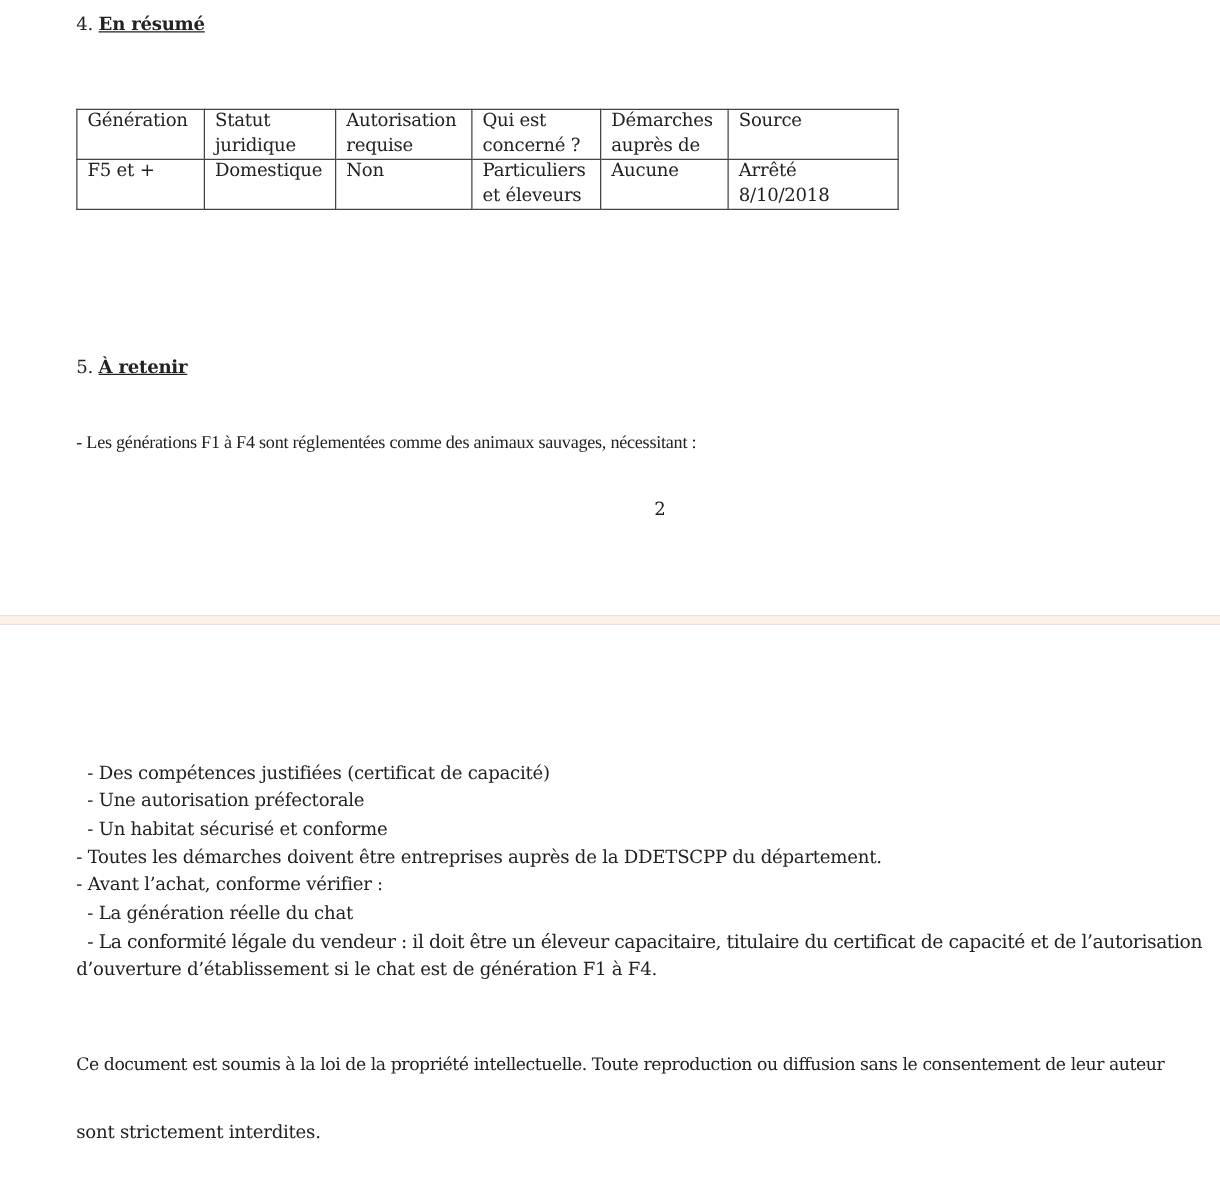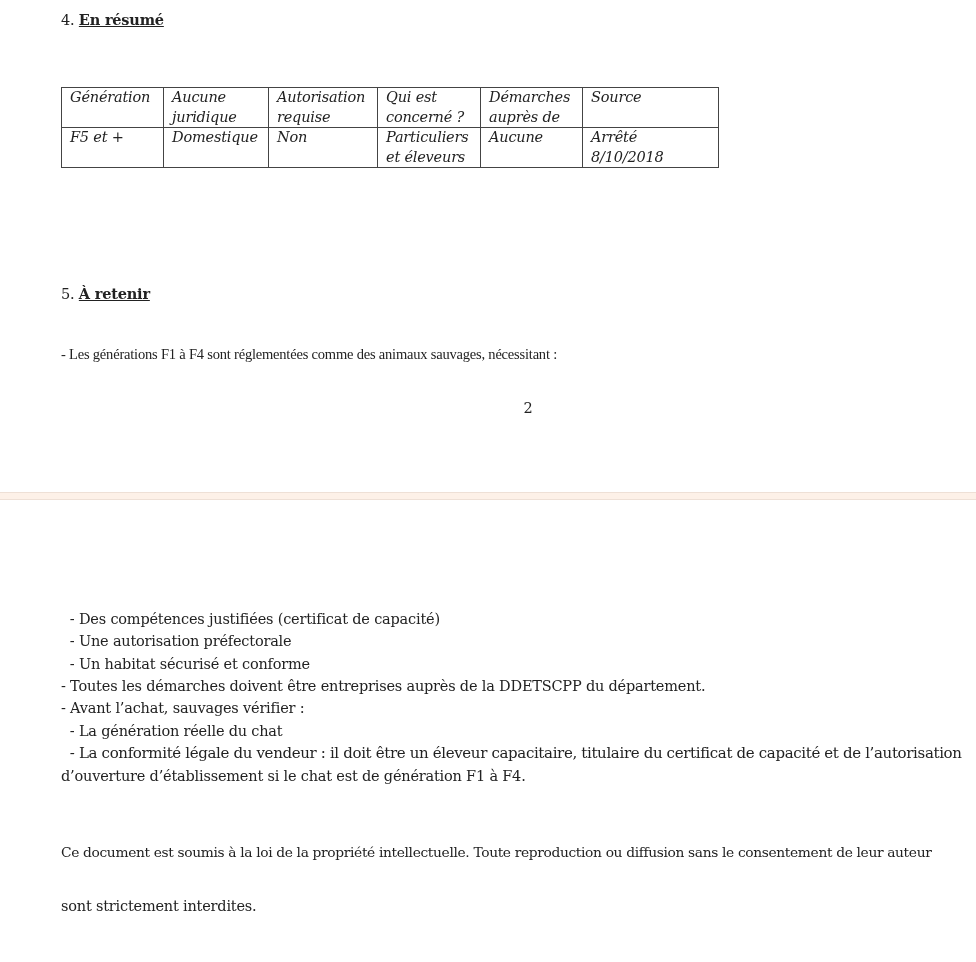--- a/index.html
+++ b/index.html
@@ -16,41 +16,41 @@
       background: #fdf1e8; border-top: 1px solid #eee0d6; border-bottom: 1px solid #eee0d6;
       box-sizing: border-box;
     }
     .txt { position: absolute; font-size: 14.5px; line-height: 20px; white-space: nowrap; letter-spacing: -0.2px; }
     .heading b { text-decoration: underline; font-weight: bold; }
     table.summary {
       position: absolute; left: 61px; top: 87px; border-collapse: collapse;
       font-size: 14.5px; line-height: 19.5px; letter-spacing: -0.2px;
     }
     table.summary td {
-      border: 1px solid #444; vertical-align: top; padding: 0 6px 0 8px; text-align: left; font-style: italic;
+      border: 1px solid #444; vertical-align: top; padding: 0 6px 0 8px; text-align: left;
     }
     .c1 { width: 87px; } .c2 { width: 90px; } .c3 { width: 94px; }
     .c4 { width: 88px; } .c5 { width: 87px; } .c6 { width: 121px; }
     .pagenum { position: absolute; left: 0; width: 1056px; top: 400px; text-align: center; font-size: 14.5px; }
   </style>
 </head>
 <body>
 
 <div class="page page-a">
   <div class="txt heading" style="left:61px; top:10px;">
     <span>4.</span>
     <b>En résumé</b>
   </div>
 
   <table class="summary">
     <tbody>
         <tr>
       <td class="c1">Génération</td>
       <td class="c2">
-            <span style="display:block;width:70px;white-space:normal">Aucune juridique</span>
+            <span style="display:block;width:70px;white-space:normal">Statut juridique</span>
           </td>
       <td class="c3">
             <span style="display:block;width:94px;white-space:normal">Autorisation requise</span>
           </td>
       <td class="c4">
             <span style="display:block;width:82px;white-space:normal">Qui est concerné ?</span>
           </td>
       <td class="c5">
             <span style="display:block;width:87px;white-space:normal">Démarches auprès de</span>
           </td>
@@ -80,19 +80,19 @@
   <div class="pagenum">2</div>
 </div>
 
 <div class="separator"></div>
 
 <div class="page page-b"></div>
 <div class="txt" style="left:61px; top:609px; white-space:pre;">  - Des compétences justifiées (certificat de capacité)</div>
 <div class="txt" style="left:61px; top:631px; white-space:pre;">  - Une autorisation préfectorale</div>
 <div class="txt" style="left:61px; top:654px; white-space:pre;">  - Un habitat sécurisé et conforme</div>
 <div class="txt" style="left:61px; top:676px; white-space:pre;">- Toutes les démarches doivent être entreprises auprès de la DDETSCPP du département.</div>
-<div class="txt" style="left:61px; top:698px; white-space:pre;">- Avant l’achat, sauvages vérifier :</div>
+<div class="txt" style="left:61px; top:698px; white-space:pre;">- Avant l’achat, conforme vérifier :</div>
 <div class="txt" style="left:61px; top:721px; white-space:pre;">  - La génération réelle du chat</div>
 <div class="txt" style="left:61px; top:743px; white-space:pre; font-size:15px; letter-spacing:-0.35px;">  - La conformité légale du vendeur : il doit être un éleveur capacitaire, titulaire du certificat de capacité et de l’autorisation</div>
 <div class="txt" style="left:61px; top:766px; white-space:pre;">d’ouverture d’établissement si le chat est de génération F1 à F4.</div>
 
 <div class="txt" style="left:61px; top:842px; font-size:13.8px; letter-spacing:-0.35px;">Ce document est soumis à la loi de la propriété intellectuelle. Toute reproduction ou diffusion sans le consentement de leur auteur</div>
 <div class="txt" style="left:61px; top:864px;margin-top:32px;">sont strictement interdites.</div>
 
 </body></html>

